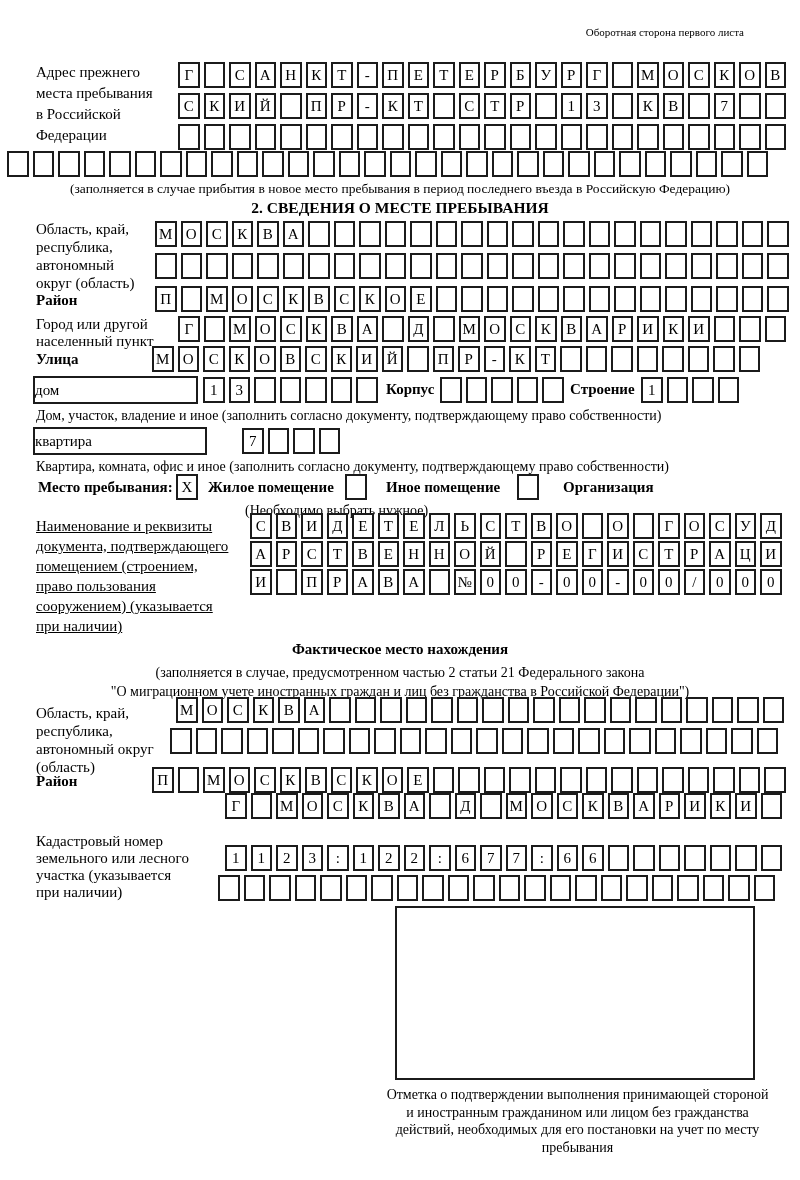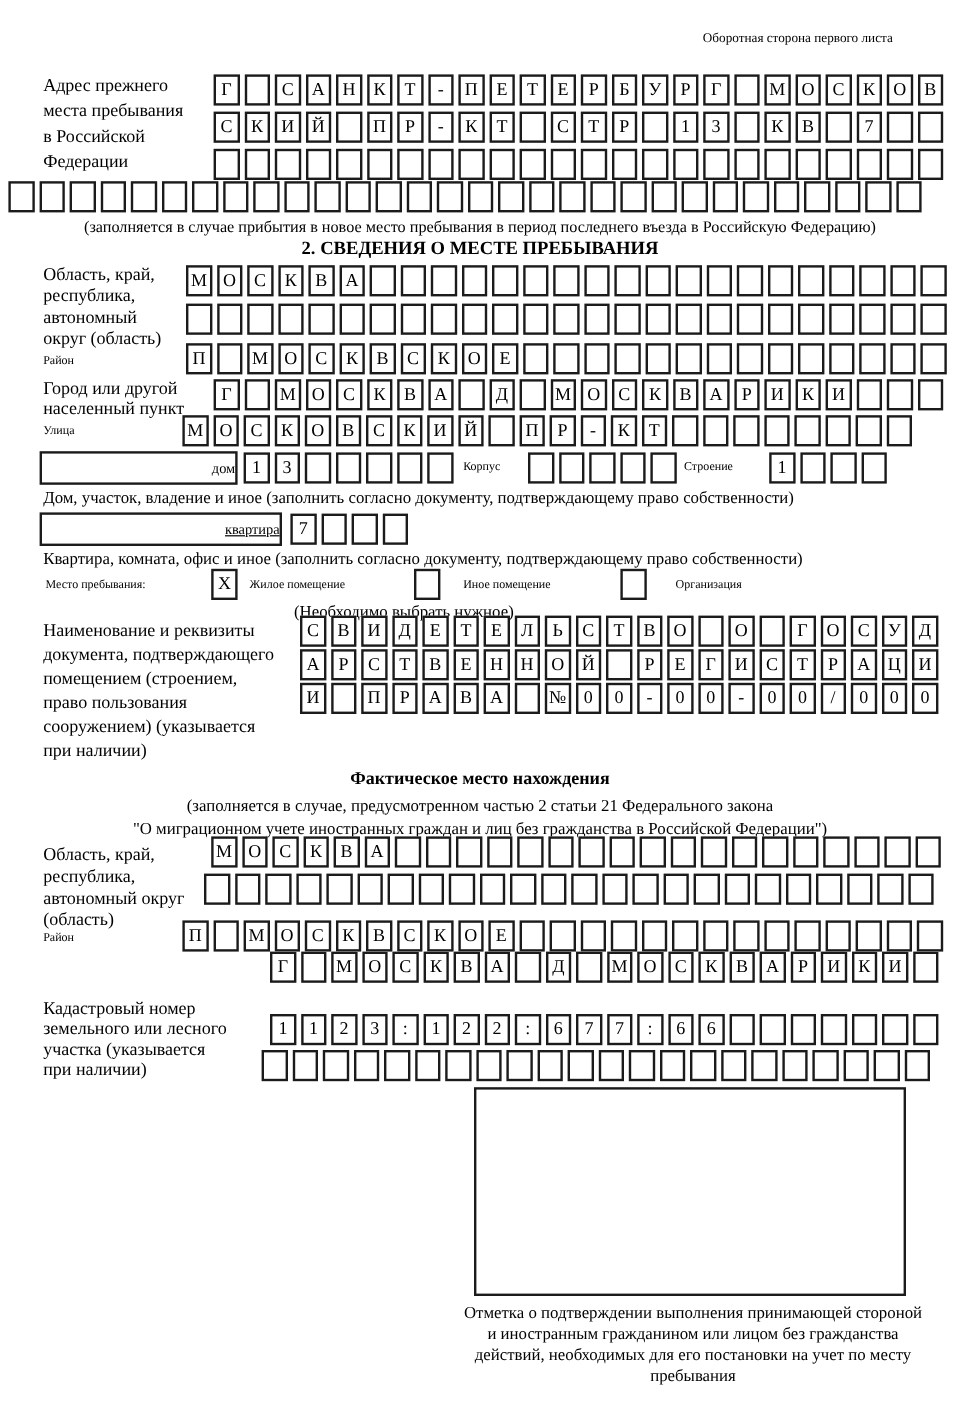--- a/index.html
+++ b/index.html
@@ -1,36 +1,36 @@
 <!DOCTYPE html>
 <html><head>
 <meta charset="utf-8">
 <style>
   * { margin:0; padding:0; box-sizing:border-box; }
   html,body { background:#ffffff; }
   body { width:800px; height:1180px; font-family:"Liberation Serif", serif; color:#000; }
   .page { position:relative; width:800px; height:1180px; background:#fff; overflow:hidden; }
-  .lbl { position:absolute; font-size:10px; line-height:17px; white-space:nowrap; }
+  .lbl { position:absolute; font-size:15px; line-height:17px; white-space:nowrap;font-weight:bold; }
   .lines { position:absolute; font-size:15px; white-space:nowrap; }
   .lh21 div { line-height:21px; }
   .lh18 div { line-height:18px; }
   .lh17 div { line-height:17px; }
-  .lh20 div { line-height:20px; }
+  .lh20 div { line-height:20px;text-decoration:underline; }
 
   .cellrow { position:absolute; display:flex; gap:4px; }
   .cell {
     display:inline-block; width:21.5px; height:26px; flex:0 0 21.5px;
     border:2px solid #1b1b1b; background:#fff;
     font-size:15px; line-height:22px; text-align:center;
     font-family:"Liberation Serif", serif; color:#000;
   }
   .cell.single { position:absolute; width:22px; }
 
   .widebox { position:absolute; border:2px solid #1b1b1b; background:#fff;
-    text-align:right; font-size:12px; line-height:24px; }
+    text-align:left; font-size:15px; line-height:24px; }
 
   .caption-center { position:absolute; left:0; width:800px; text-align:center;
     font-size:13.5px; line-height:16px; }
   .caption-left { position:absolute; font-size:14px; white-space:nowrap; }
   .title-center { position:absolute; left:0; width:800px; text-align:center;
     font-weight:bold; font-size:15.5px; }
   .hdr-note { position:absolute; top:26px; right:56px; font-size:11px; }
 
   .stamp-box { position:absolute; left:395px; top:906px; width:360px; height:174px;
     border:2px solid #1b1b1b; background:#fff; }
@@ -333,21 +333,21 @@
     </div>
   <div class="lbl" style="left:570px; top:381px;">Строение</div>
   <div class="cellrow" style="left:641px; top:377px;">
       <span class="cell">1</span>
       <span class="cell"></span>
       <span class="cell"></span>
       <span class="cell"></span>
     </div>
   <div class="caption-left" style="left:36px; top:408px;">Дом, участок, владение и иное (заполнить согласно документу, подтверждающему право собственности)</div>
 
-  <div class="widebox" style="left:33px; top:427px; width:202px; height:28px;text-decoration:underline;">квартира</div>
+  <div class="widebox" style="left:33px; top:427px; width:174px; height:28px;">квартира</div>
   <div class="cellrow" style="left:242px; top:428px;">
       <span class="cell">7</span>
       <span class="cell"></span>
       <span class="cell"></span>
       <span class="cell"></span>
     </div>
   <div class="caption-left" style="left:36px; top:459px;">Квартира, комната, офис и иное (заполнить согласно документу, подтверждающему право собственности)</div>
 
   <div class="lbl" style="left:38px; top:479px;">Место пребывания:</div>
   <span class="cell single" style="left:176px; top:474px;">X</span>

